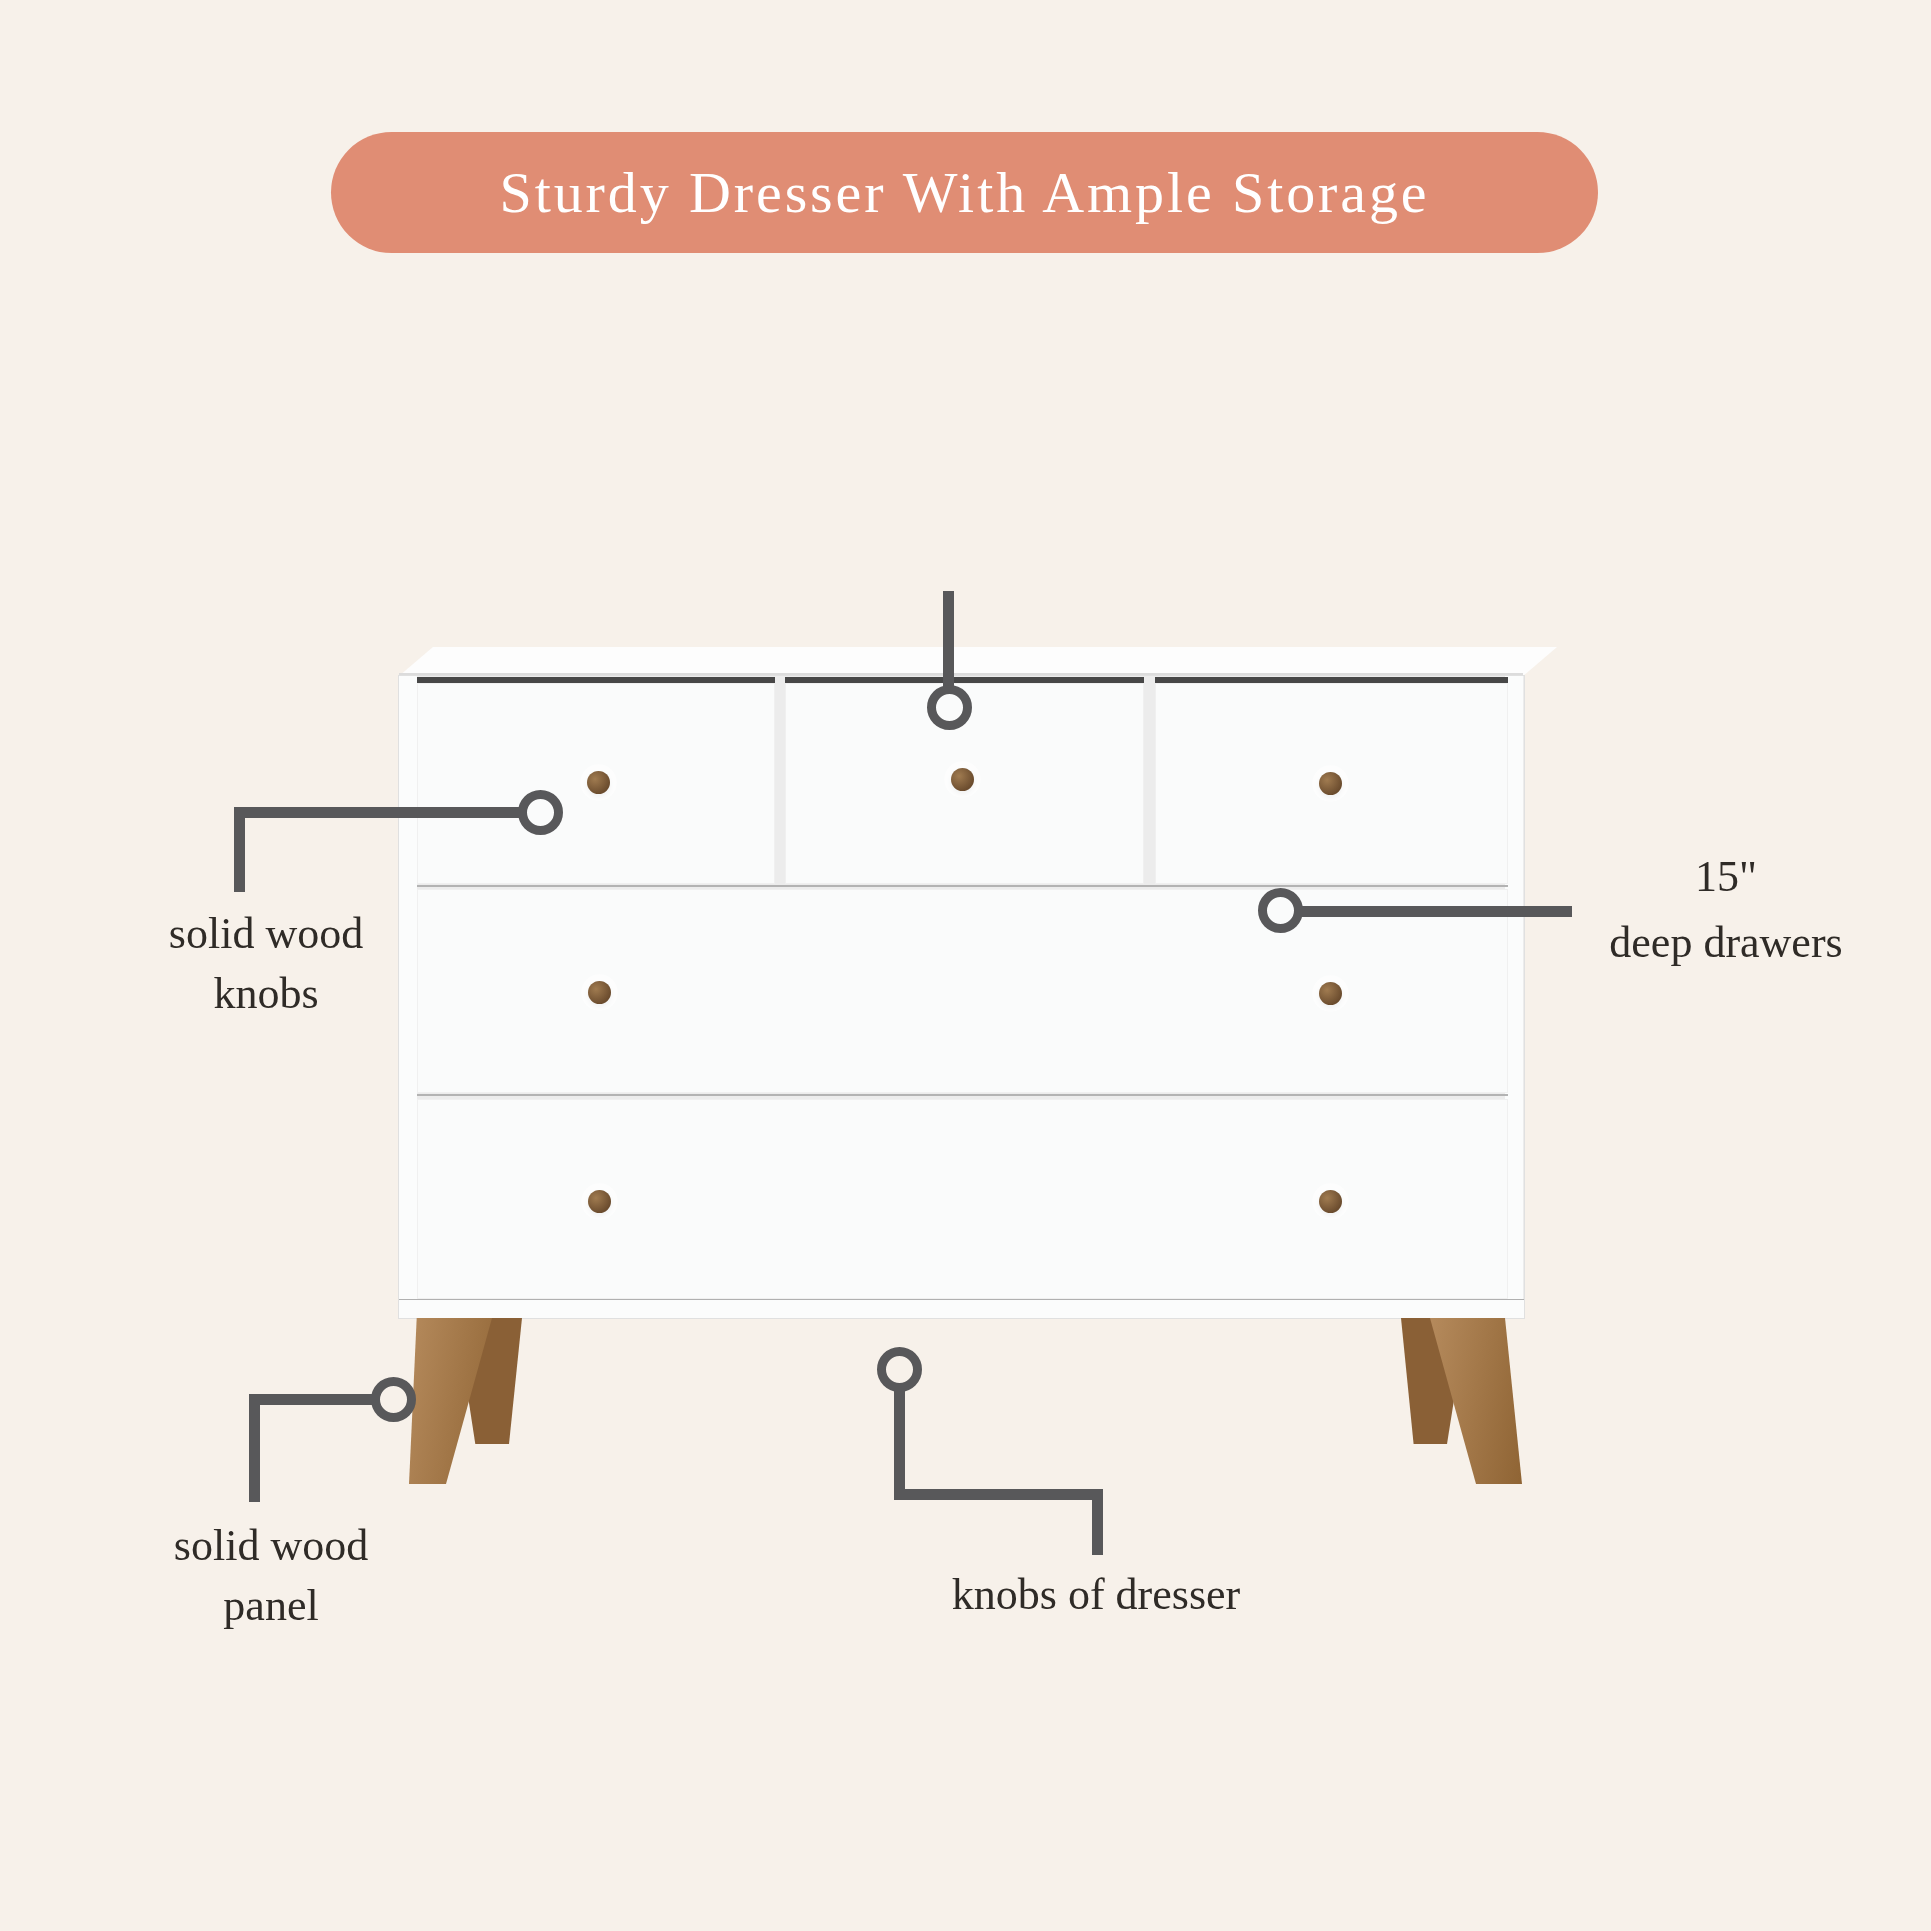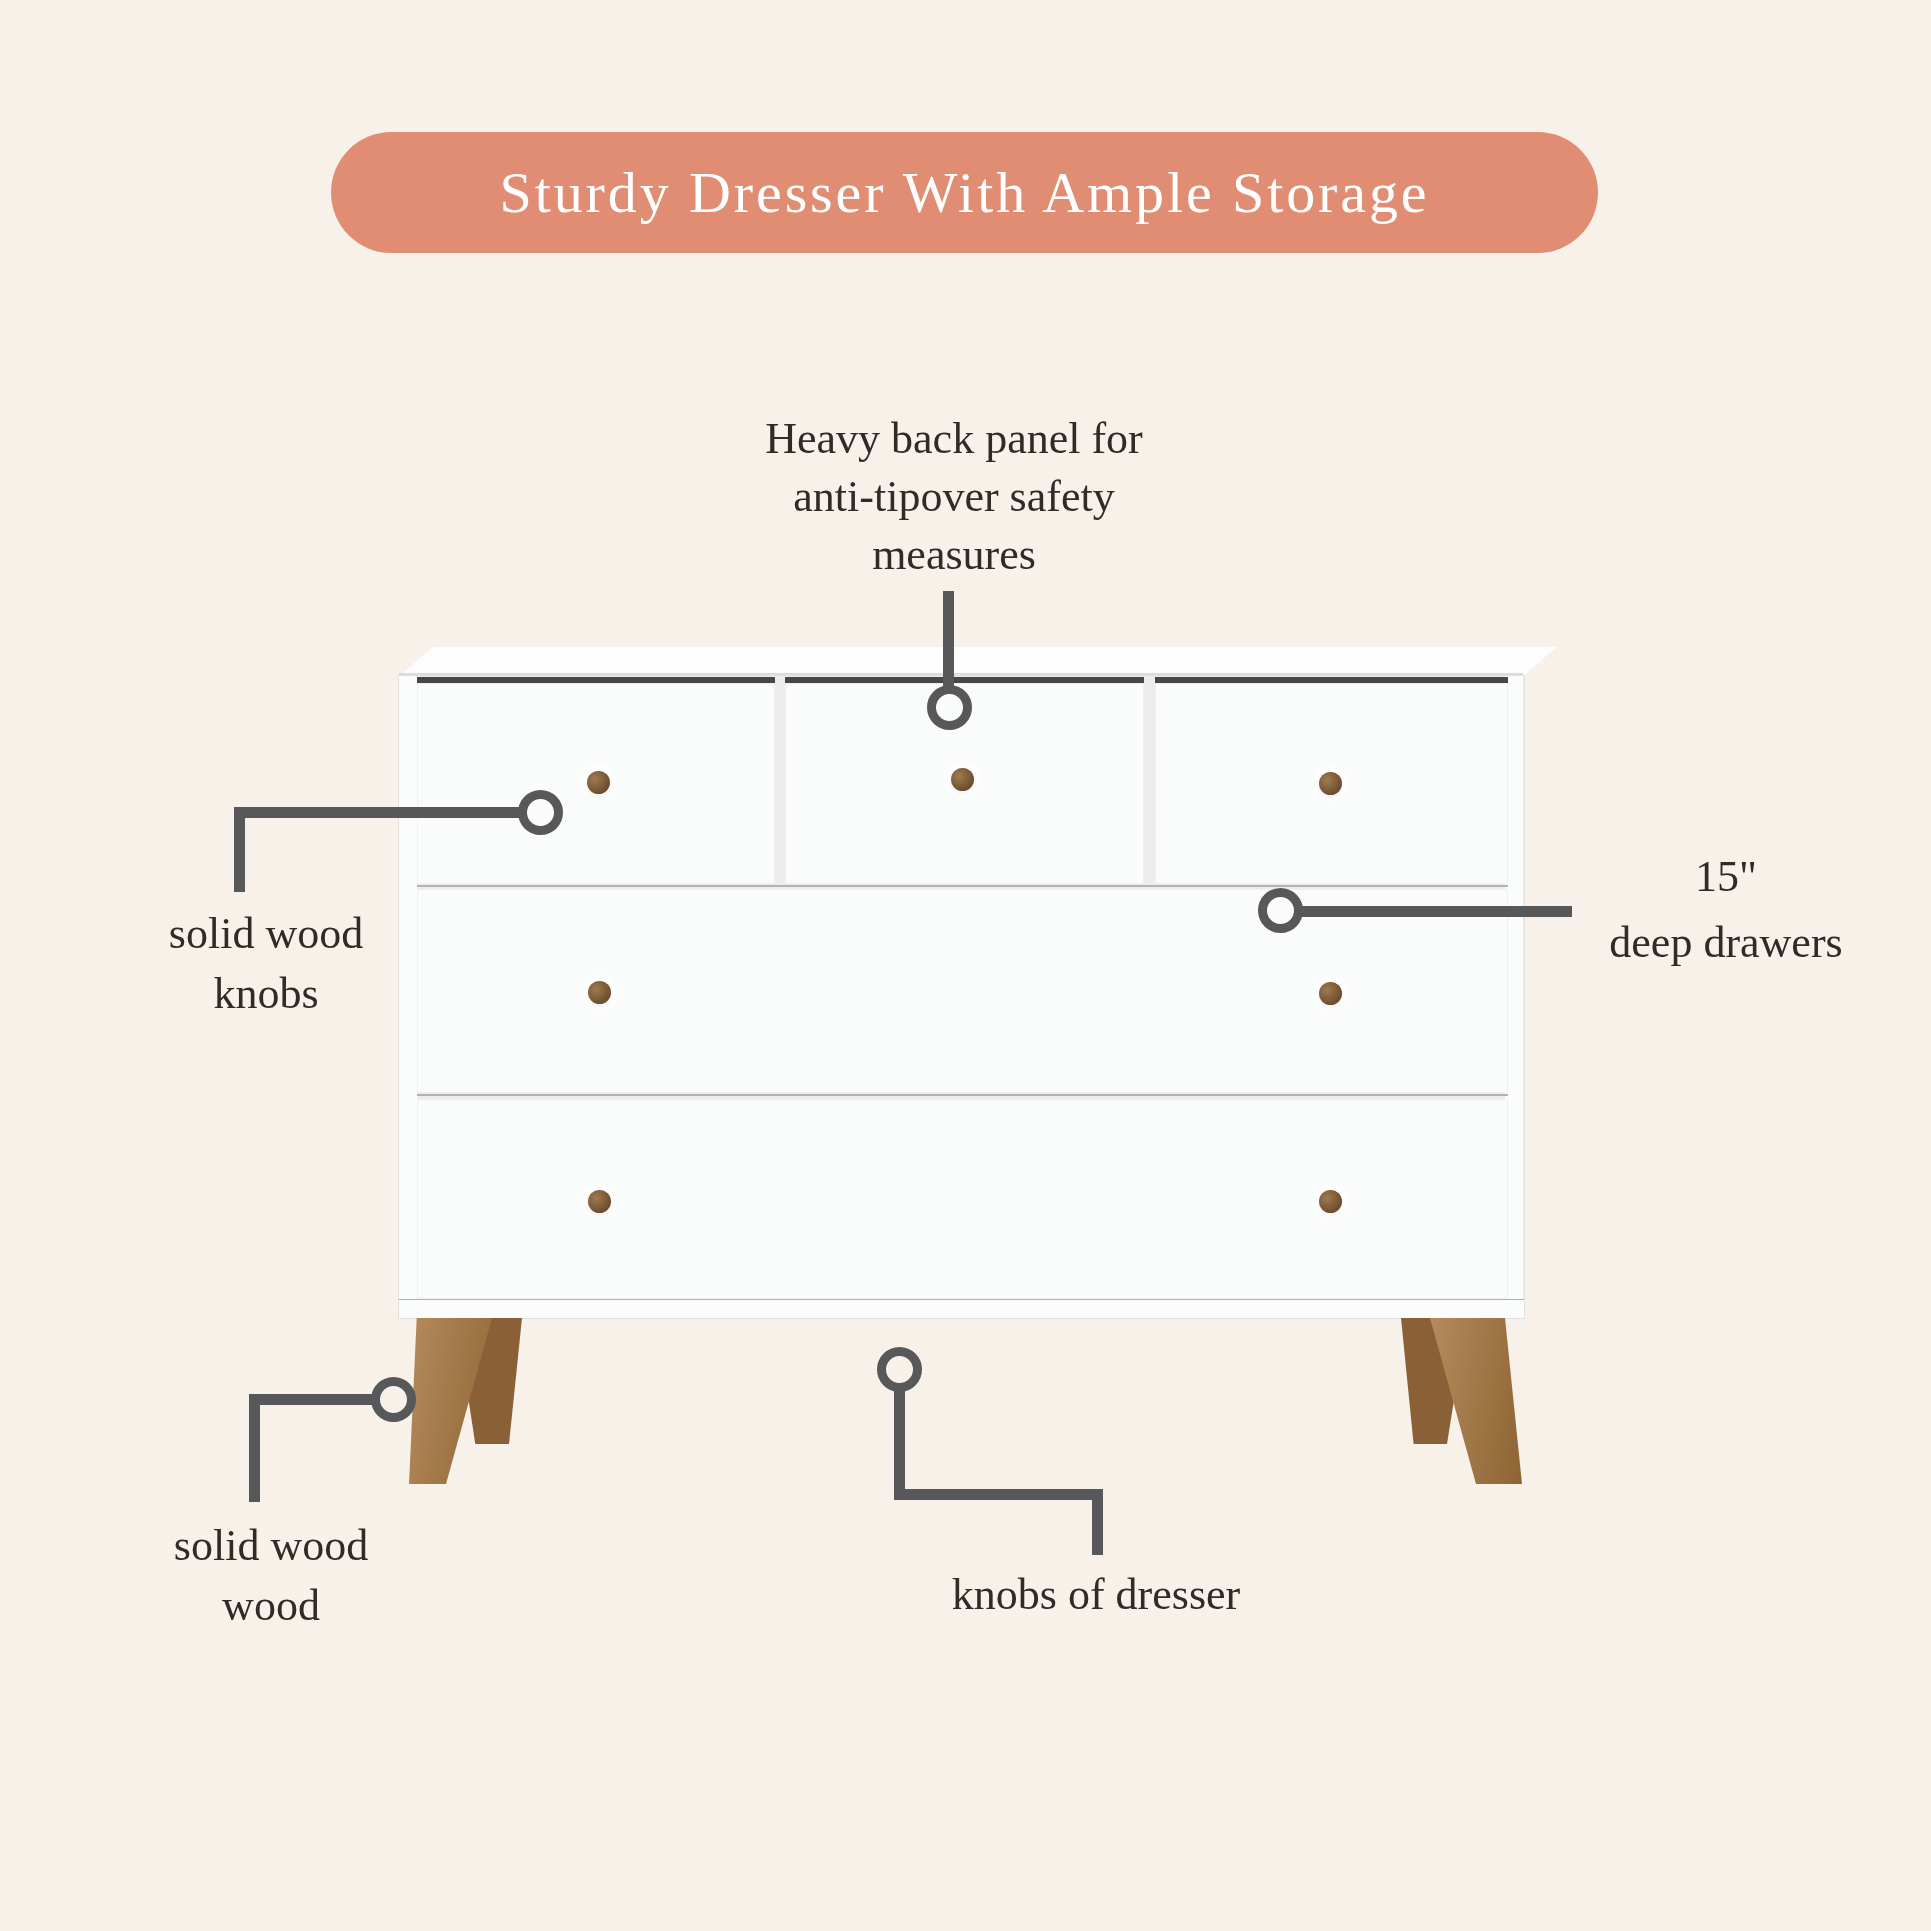--- a/index.html
+++ b/index.html
@@ -83,25 +83,20 @@
   <div class="abs leg" style="left:1430px;top:1318px;width:92px;height:166px;clip-path:polygon(0 0,75px 0,92px 166px,46px 166px);"></div>
 
   <div class="abs knob" style="left:587px;top:771px;"></div>
   <div class="abs knob" style="left:951px;top:768px;"></div>
   <div class="abs knob" style="left:1319px;top:772px;"></div>
   <div class="abs knob" style="left:588px;top:981px;"></div>
   <div class="abs knob" style="left:1319px;top:982px;"></div>
   <div class="abs knob" style="left:588px;top:1190px;"></div>
   <div class="abs knob" style="left:1319px;top:1190px;"></div>
 
-  <div class="abs note" style="left:954px;top:410px;">
-    <div>Heavy back panel for</div>
-    <div>anti-tipover safety</div>
-    <div>measures</div>
-  </div>
   <div class="abs cline" style="left:943px;top:591px;width:10.6px;height:97px;"></div>
   <div class="abs ring" style="left:927px;top:685px;"></div>
 
   <div class="abs ring" style="left:518px;top:790px;"></div>
   <div class="abs cline" style="left:234px;top:807px;width:288px;height:10.6px;"></div>
   <div class="abs cline" style="left:234px;top:807px;width:10.6px;height:85px;"></div>
   <div class="abs note lh62" style="left:248px;top:904px;">
     <div>solid wood</div>
     <div>knobs</div>
   </div>
@@ -111,21 +106,21 @@
   <div class="abs note lh68" style="left:1726px;top:844px;">
     <div>15"</div>
     <div>deep drawers</div>
   </div>
 
   <div class="abs ring" style="left:371px;top:1377px;"></div>
   <div class="abs cline" style="left:249px;top:1394px;width:126px;height:10.6px;"></div>
   <div class="abs cline" style="left:249px;top:1394px;width:10.6px;height:108px;"></div>
   <div class="abs note lh62" style="left:253px;top:1516px;">
     <div>solid wood</div>
-    <div>wood</div>
+    <div>panel</div>
   </div>
 
   <div class="abs ring" style="left:877px;top:1347px;"></div>
   <div class="abs cline" style="left:894px;top:1390px;width:10.6px;height:109px;"></div>
   <div class="abs cline" style="left:894px;top:1489px;width:209px;height:10.6px;"></div>
   <div class="abs cline" style="left:1092px;top:1489px;width:10.6px;height:66px;"></div>
   <div class="abs note" style="left:1096px;top:1566px;">
     <div>knobs of dresser</div>
   </div>
 

